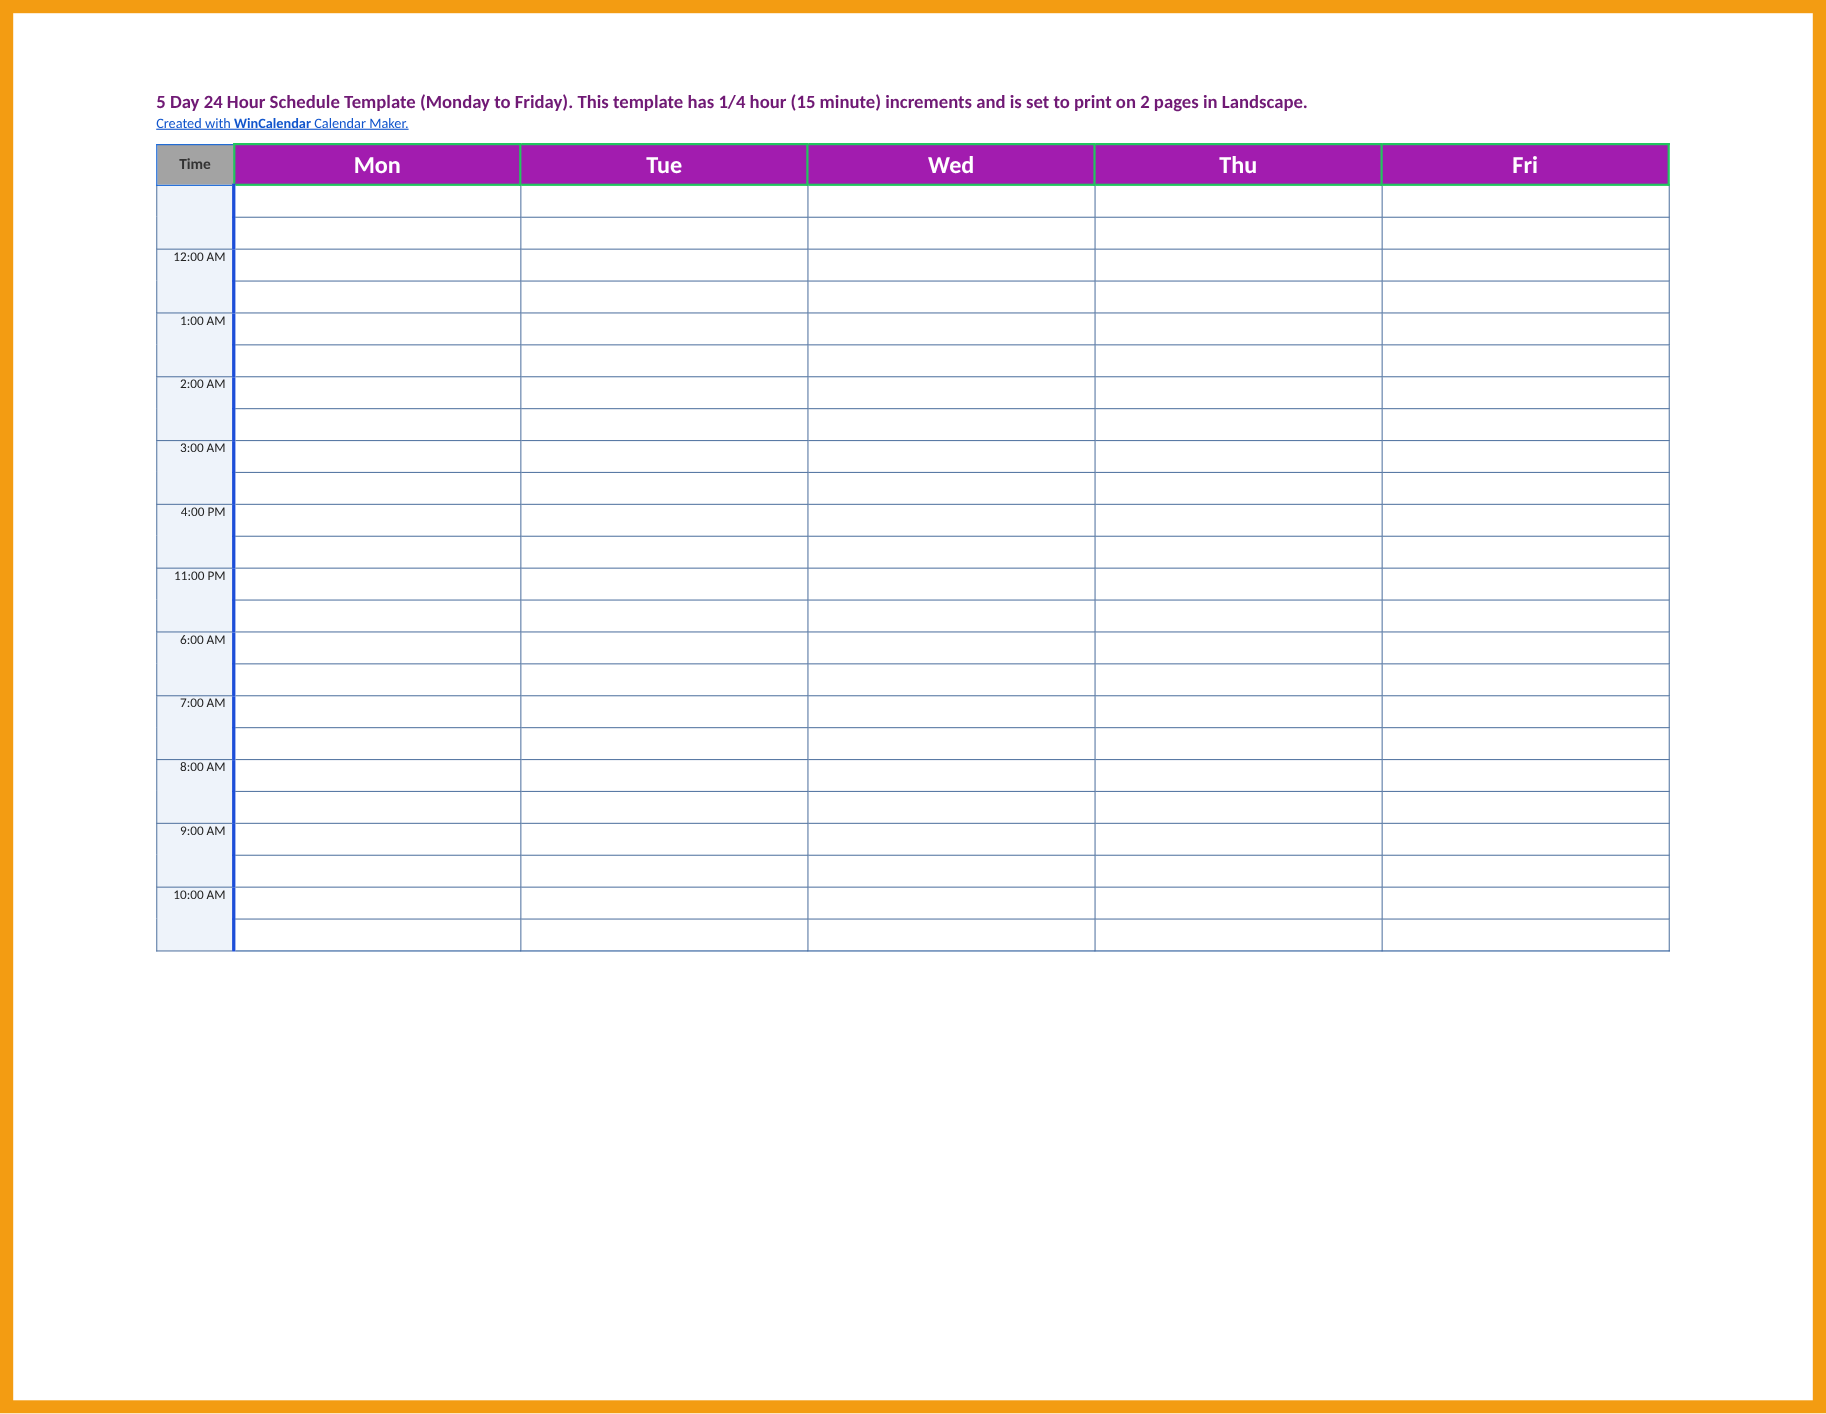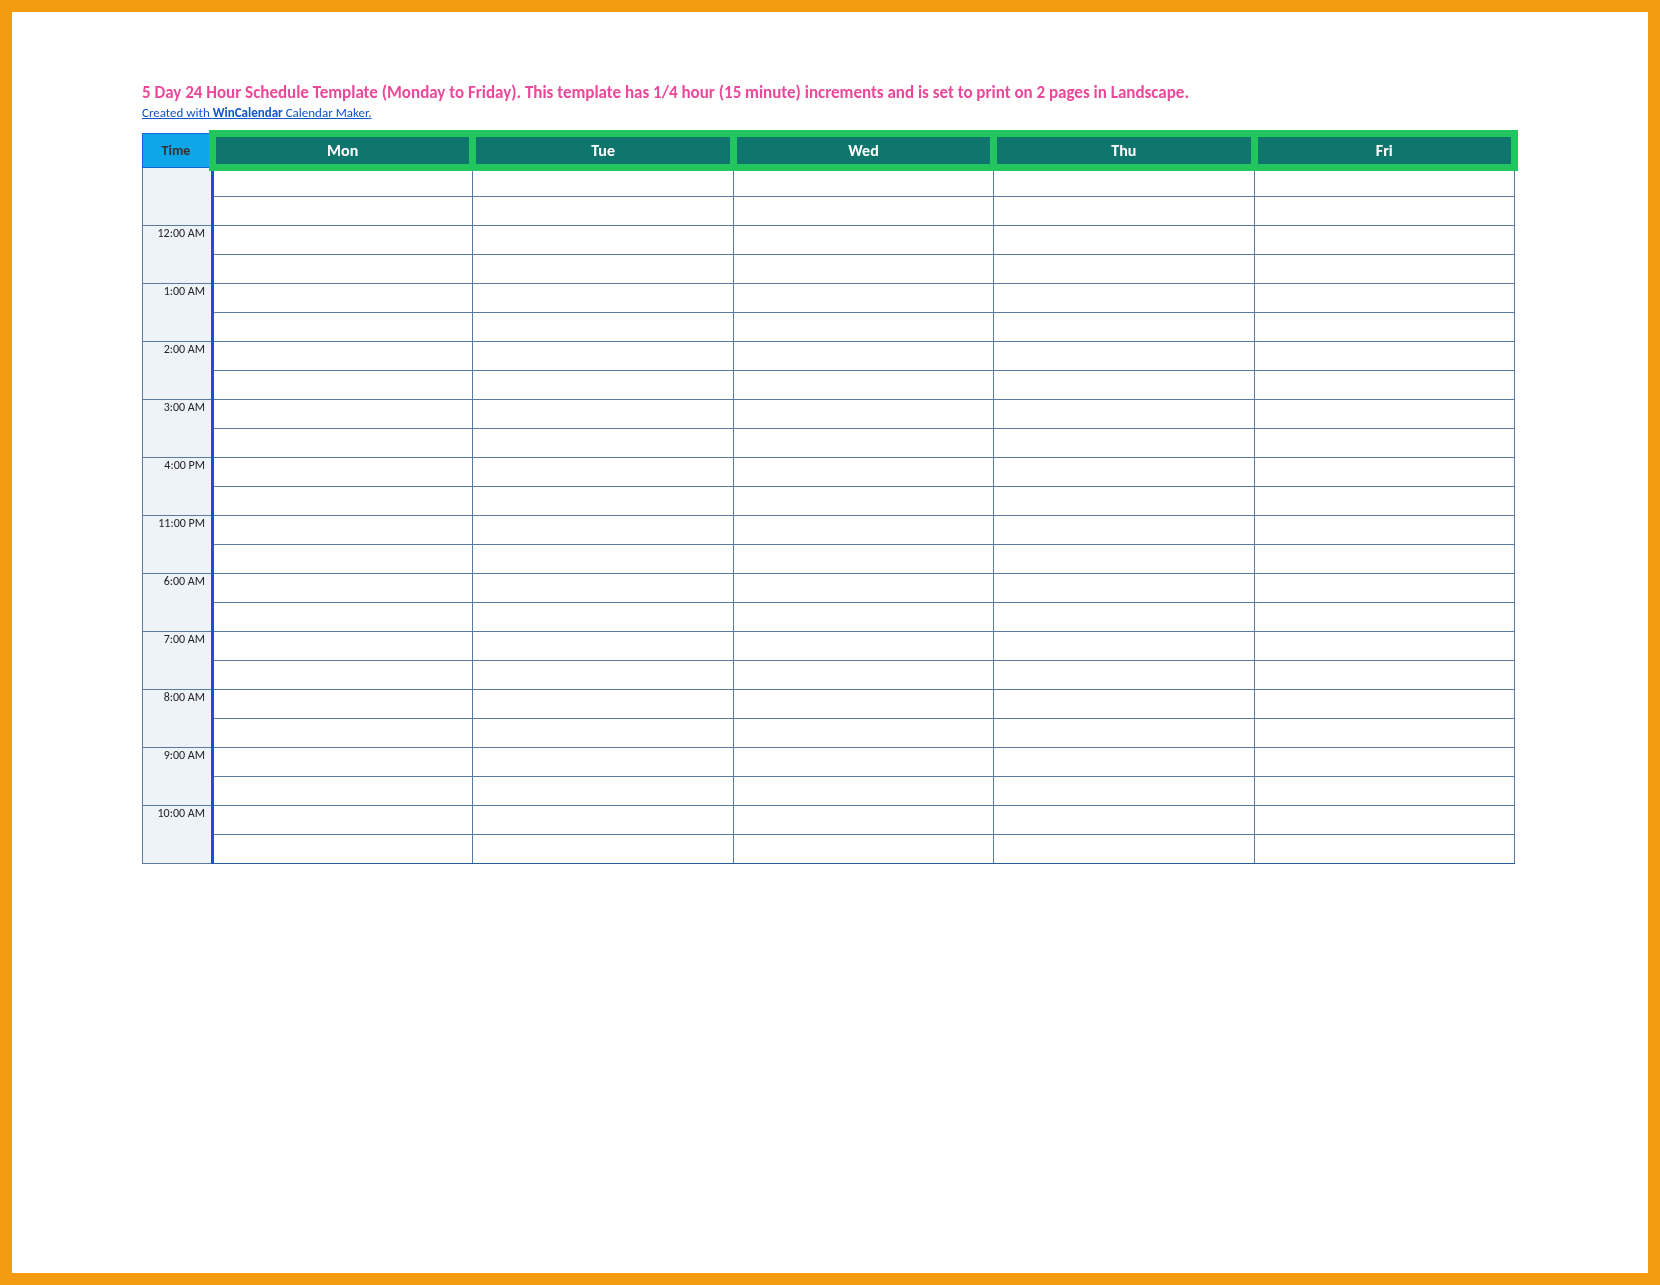--- a/index.html
+++ b/index.html
@@ -15,21 +15,21 @@
       border: 12px solid #f39c12;
       background: #fff;
       position: relative;
     }
     .content {
       padding: 70px 130px 0 130px;
     }
     .title-line {
       font-size: 17px;
       font-weight: bold;
-      color: #ec4899;
+      color: #701a75;
       margin-bottom: 2px;
     }
     .sub-line {
       display: flex;
       align-items: flex-start;
       gap: 38px;
       margin-bottom: 10px;
     }
     .link-text {
       font-size: 13px;
@@ -42,31 +42,31 @@
     .sub-desc {
       font-size: 12px;
       color: #444;
     }
     table.sched {
       width: 100%;
       border-collapse: collapse;
       table-layout: fixed;
     }
     table.sched th {
-      background: #0f766e;
+      background: #a21caf;
       color: #fff;
       font-weight: bold;
-      font-size: 16px;
+      font-size: 22px;
       padding: 4px 0;
-      border: 7px solid #22c55e;
+      border: 2px solid #22c55e;
     }
     table.sched th.time-head {
       width: 70px;
       font-size: 14px;
-      background: #0ea5e9;
+      background: #a3a3a3;
       color: #333;
       border: 1px solid #1565d8;
     }
     table.sched td {
       border: 1px solid #5a7aa5;
       height: 29px;
       padding: 0;
     }
     table.sched td.time-cell {
       width: 70px;

